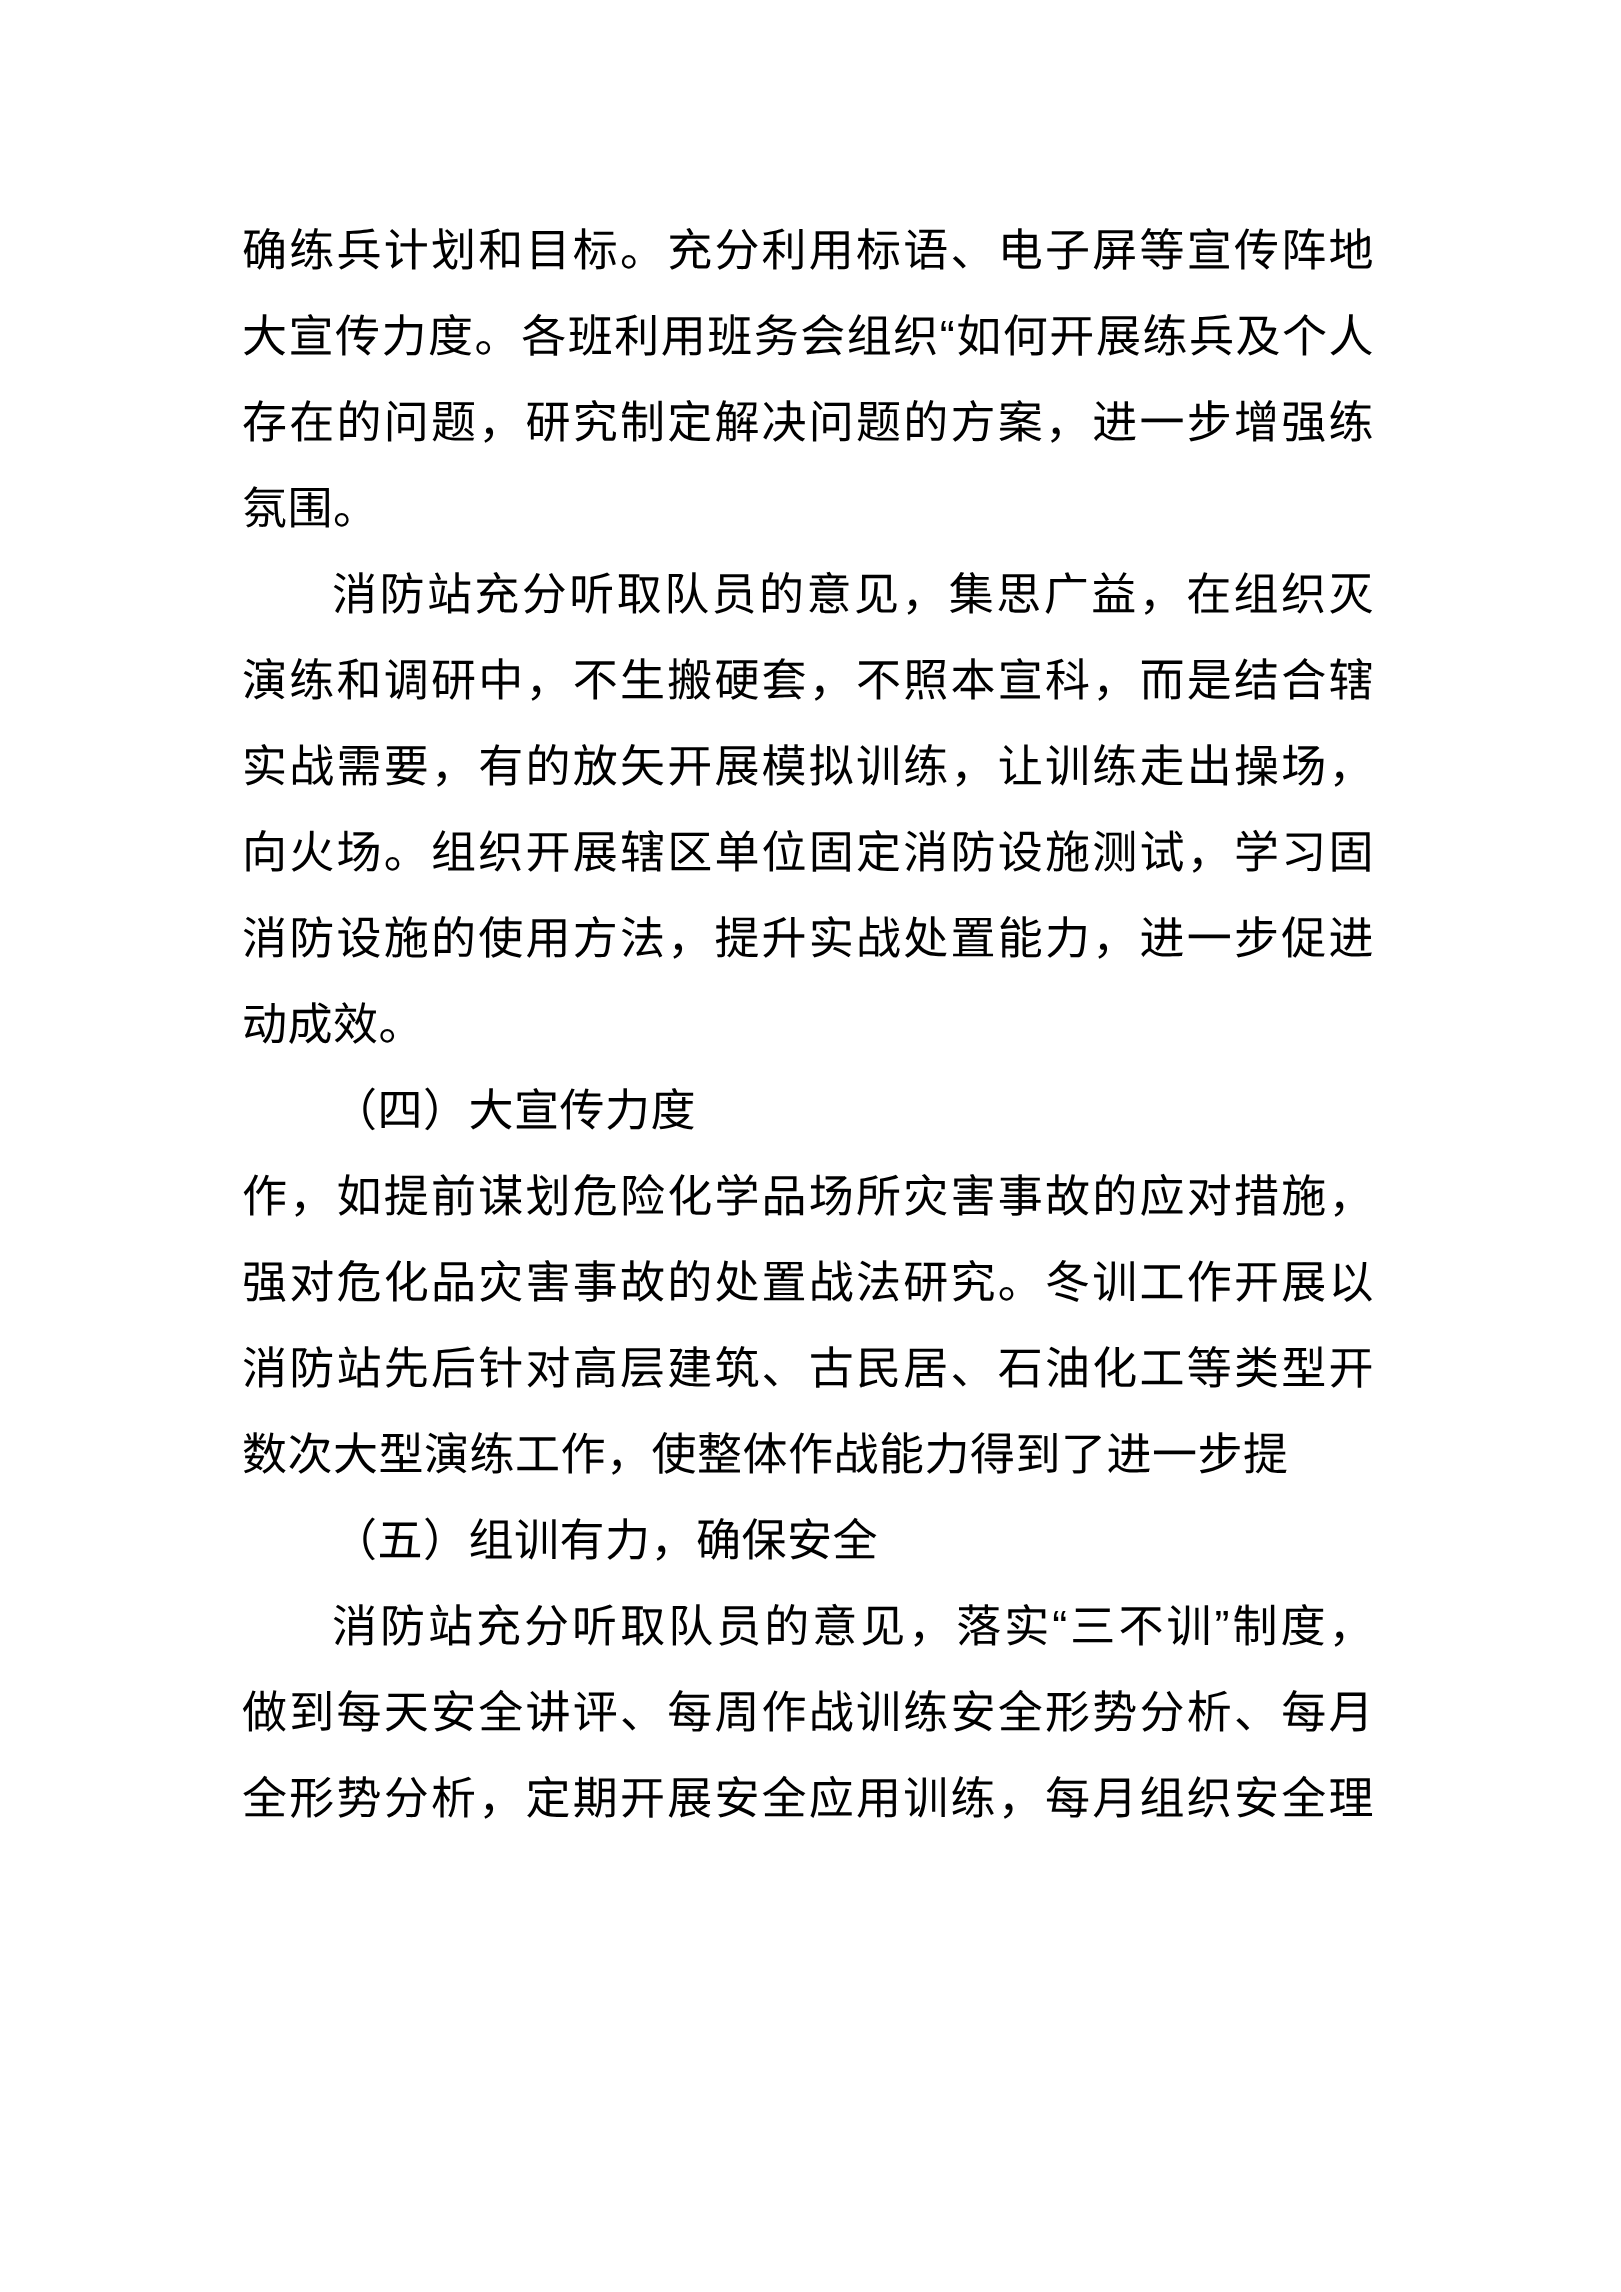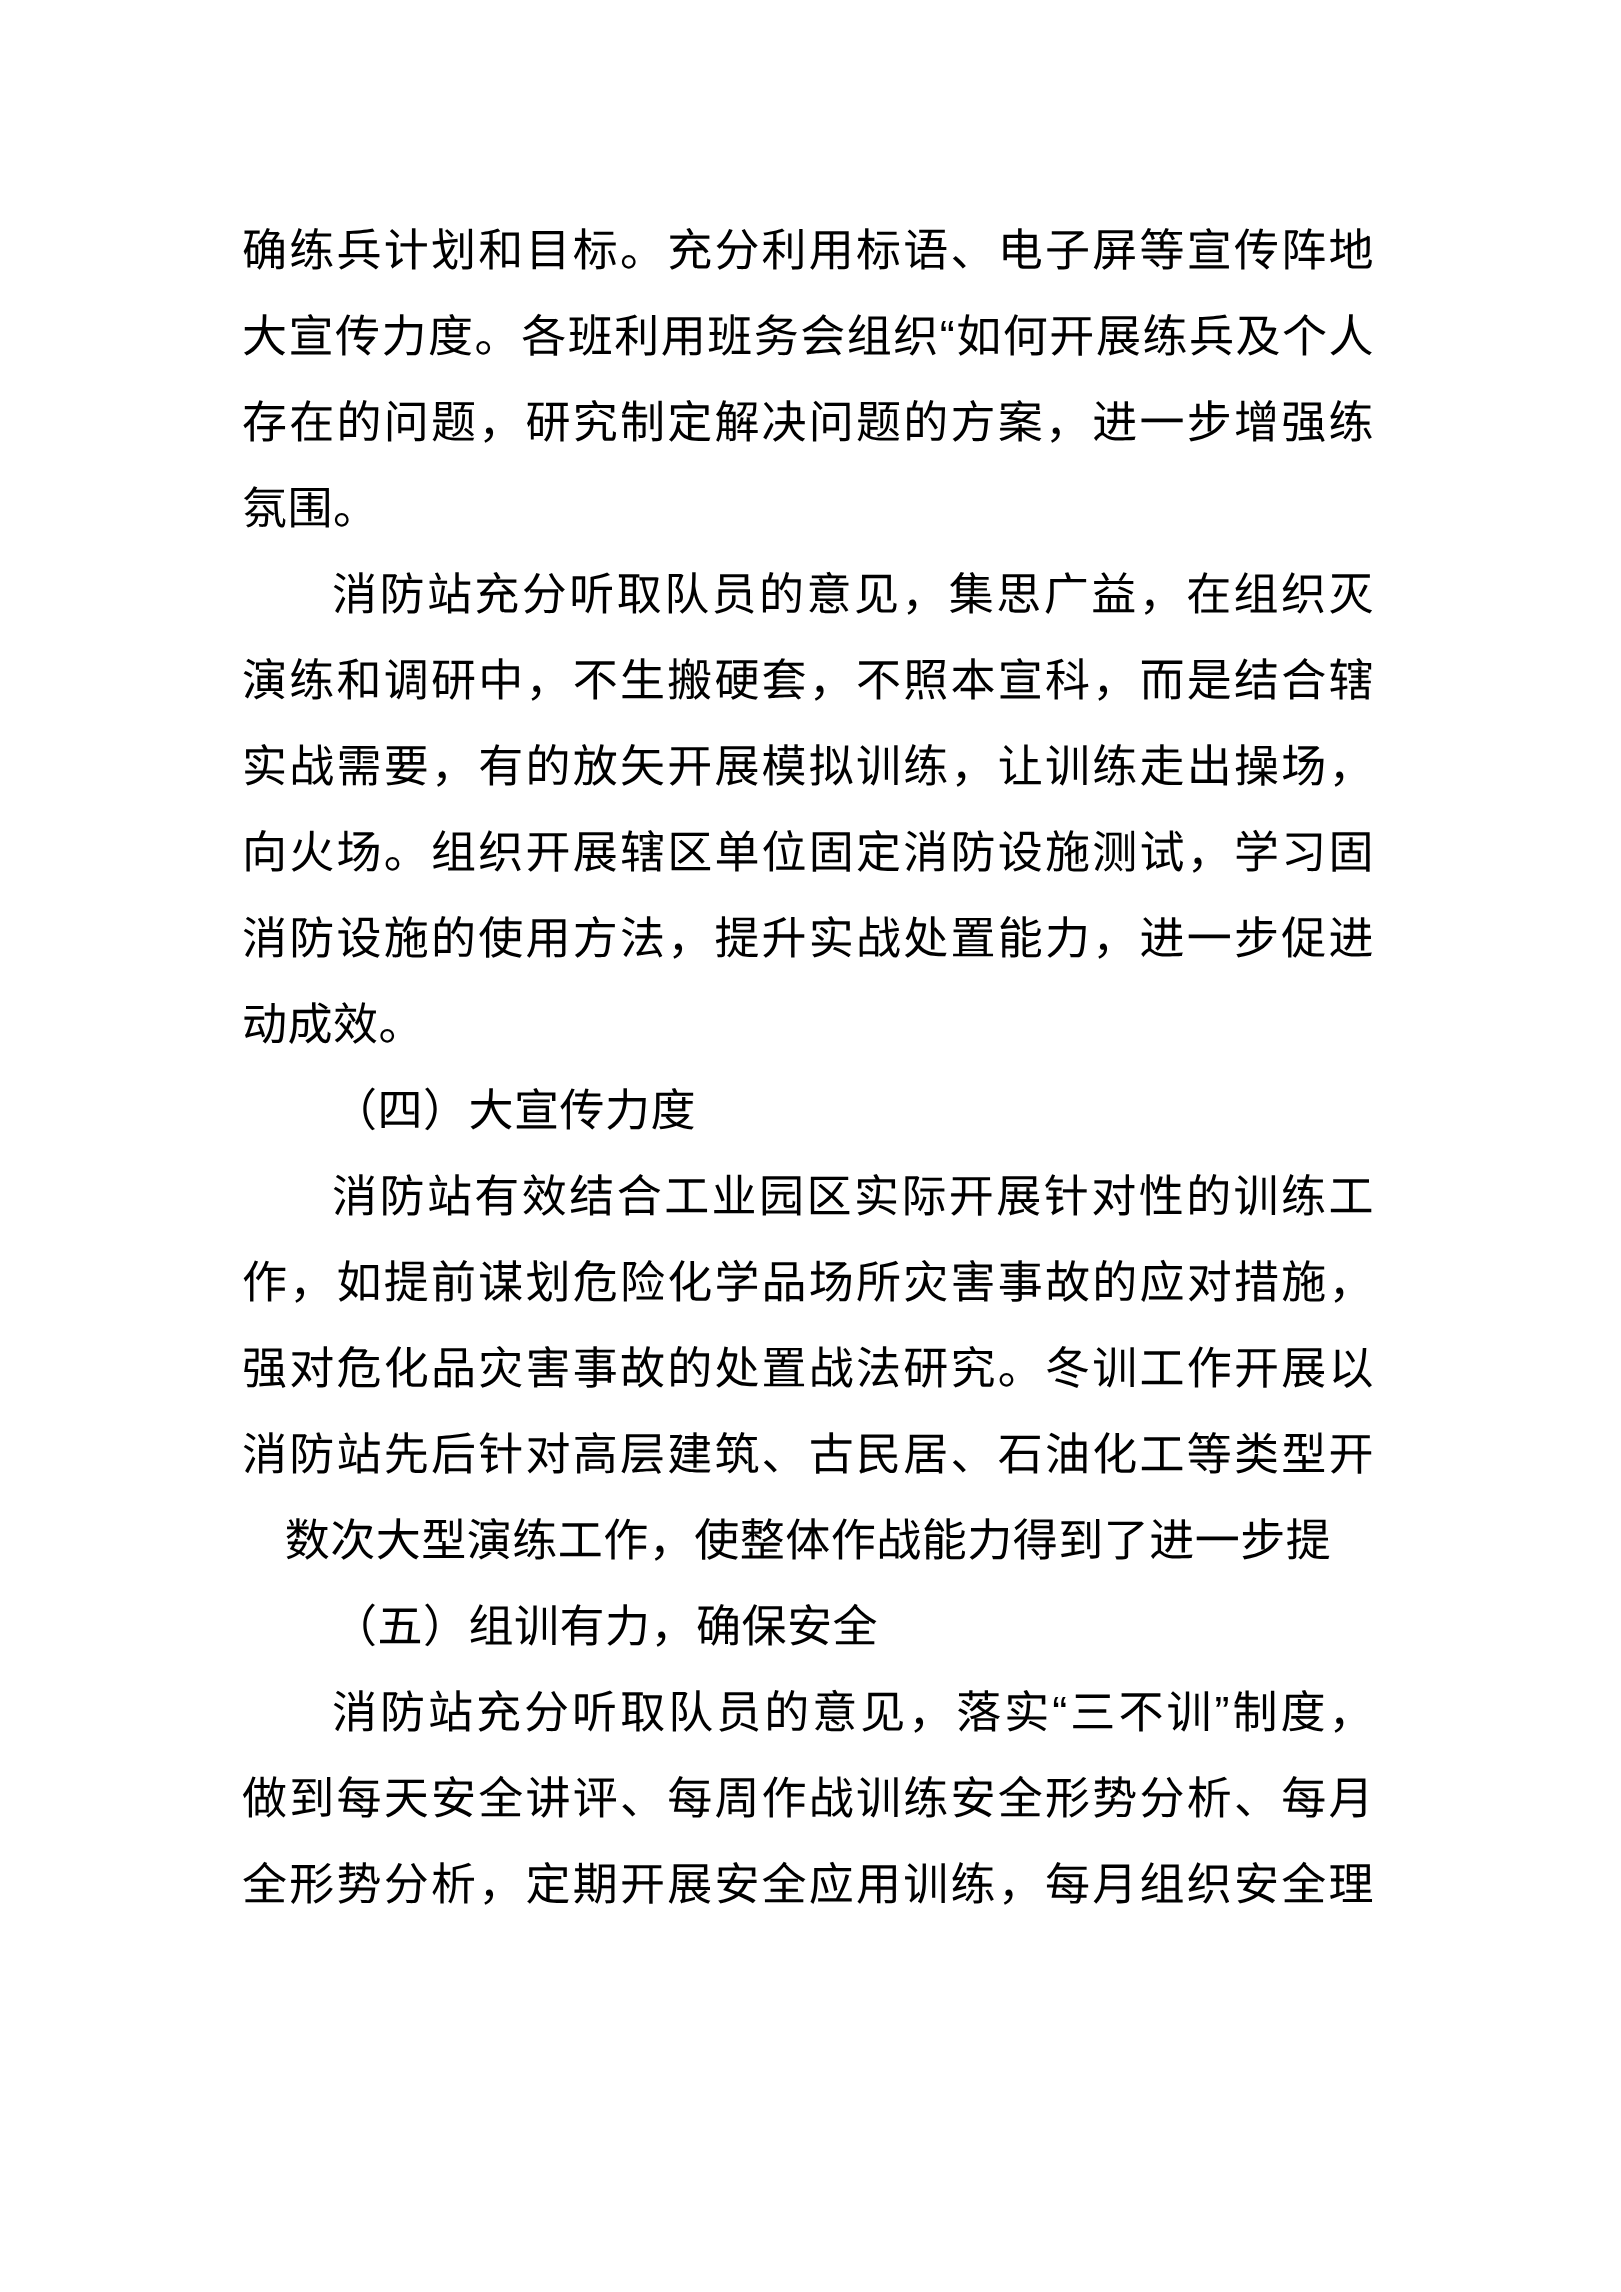--- a/index.html
+++ b/index.html
@@ -30,41 +30,40 @@
     text-align-last: justify;
     text-justify: inter-character;
     letter-spacing: 0.5px;
     white-space: normal;
     overflow: hidden;
   }
   .line.indent {
     text-indent: 90px;
   }
   .line.last {
-    text-align: center;
+    text-align: left;
     text-align-last: left;
   }
 </style>
 </head>
 <body>
 
 <div class="page">
   <div class="content">
       <div class="line">确练兵计划和目标。充分利用标语、电子屏等宣传阵地加</div>
       <div class="line">大宣传力度。各班利用班务会组织“如何开展练兵及个人</div>
       <div class="line">存在的问题，研究制定解决问题的方案，进一步增强练兵</div>
       <div class="line last">氛围。</div>
       <div class="line indent">消防站充分听取队员的意见，集思广益，在组织灭火</div>
       <div class="line">演练和调研中，不生搬硬套，不照本宣科，而是结合辖区</div>
       <div class="line">实战需要，有的放矢开展模拟训练，让训练走出操场，走</div>
       <div class="line">向火场。组织开展辖区单位固定消防设施测试，学习固定</div>
       <div class="line">消防设施的使用方法，提升实战处置能力，进一步促进活</div>
       <div class="line last">动成效。</div>
       <div class="line indent last">（四）大宣传力度</div>
-      <div class="line indent">消防站有效结合工业园区实际开展针对性的训练工</div>
       <div class="line">作，如提前谋划危险化学品场所灾害事故的应对措施，加</div>
       <div class="line">强对危化品灾害事故的处置战法研究。冬训工作开展以来</div>
       <div class="line">消防站先后针对高层建筑、古民居、石油化工等类型开展</div>
       <div class="line last">数次大型演练工作，使整体作战能力得到了进一步提升。</div>
       <div class="line indent last">（五）组训有力，确保安全</div>
       <div class="line indent">消防站充分听取队员的意见，落实“三不训”制度，</div>
       <div class="line">做到每天安全讲评、每周作战训练安全形势分析、每月安</div>
       <div class="line">全形势分析，定期开展安全应用训练，每月组织安全理论</div>
     </div>
 </div>

